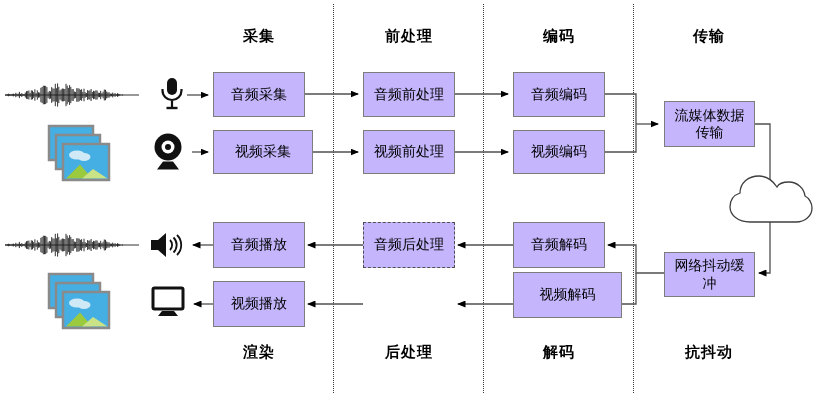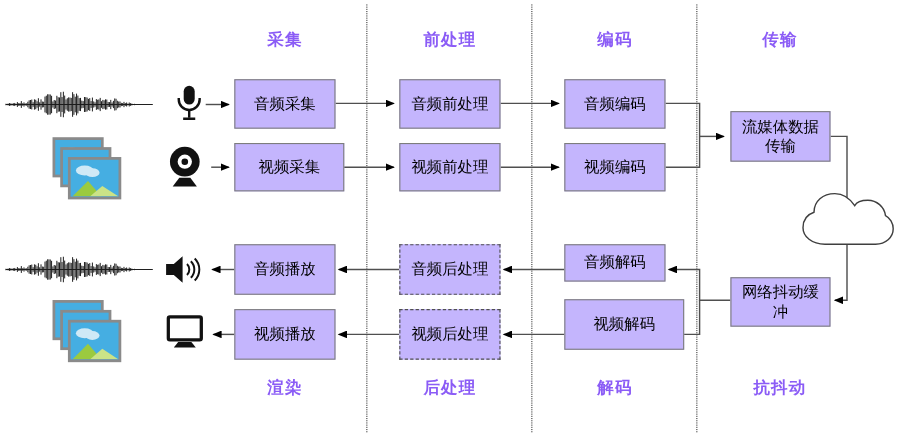--- a/index.html
+++ b/index.html
@@ -1,20 +1,20 @@
 <!DOCTYPE html>
 <html><head>
 <meta charset="utf-8">
 <style>
   html,body{margin:0;padding:0;background:#fff;}
   .canvas{position:relative;width:819px;height:400px;background:#fff;overflow:hidden;
           font-family:"Liberation Sans","DejaVu Sans",sans-serif;color:#000;}
   .divider{position:absolute;top:4px;height:389px;width:0;border-left:1.5px dotted #3a3a3a;}
   .stage-label{position:absolute;width:150px;text-align:center;font-size:15px;font-weight:600;
-               letter-spacing:1px;color:#8b5cf6;}
+               letter-spacing:1px;color:#000000;}
   .node{position:absolute;box-sizing:border-box;background:#c4b5fd;border:1.5px solid #7d7d7d;
         display:flex;align-items:center;justify-content:center;text-align:center;
         font-size:14px;font-weight:500;line-height:1.25;white-space:pre-line;z-index:3;}
   .node.dashed{border:1.2px dashed #4f4f4f;}
   .connectors{position:absolute;left:0;top:0;z-index:2;pointer-events:none;}
   .art{position:absolute;z-index:1;}
 </style>
 </head>
 <body>
 
@@ -70,24 +70,23 @@
   <div class="node" style="left:213px;top:72px;width:92px;height:45px">音频采集</div>
   <div class="node" style="left:213px;top:130px;width:100px;height:44px">视频采集</div>
   <div class="node" style="left:363px;top:72px;width:92px;height:45px">音频前处理</div>
   <div class="node" style="left:363px;top:130px;width:92px;height:44px">视频前处理</div>
   <div class="node" style="left:513px;top:72px;width:92px;height:45px">音频编码</div>
   <div class="node" style="left:513px;top:130px;width:92px;height:44px">视频编码</div>
   <div class="node" style="left:664px;top:101px;width:91px;height:46px">流媒体数据
 传输</div>
   <div class="node" style="left:664px;top:252px;width:91px;height:45px">网络抖动缓
 冲</div>
-  <div class="node" style="left:513px;top:222px;width:92px;height:34px">音频解码</div>
+  <div class="node" style="left:513px;top:222px;width:92px;height:46px">音频解码</div>
   <div class="node" style="left:513px;top:272px;width:109px;height:46px">视频解码</div>
   <div class="node dashed" style="left:363px;top:222px;width:92px;height:46px">音频后处理</div>
-  <div class="node dashed" style="left:363px;top:281px;width:92px;height:46px">视频后处理</div>
   <div class="node" style="left:213px;top:222px;width:92px;height:46px">音频播放</div>
   <div class="node" style="left:213px;top:281px;width:92px;height:46px">视频播放</div>
 
   <svg class="art" style="left:158px;top:77px" width="28" height="36" viewBox="0 0 28 36">
     <rect x="9" y="1" width="10" height="17" rx="5" fill="#111"></rect>
     <path d="M4.5 12 V13.5 A9.5 9.5 0 0 0 23.5 13.5 V12" stroke="#111" stroke-width="2.2" fill="none"></path>
     <line x1="14" y1="23.5" x2="14" y2="30" stroke="#111" stroke-width="2.2"></line>
     <line x1="8.5" y1="31" x2="19.5" y2="31" stroke="#111" stroke-width="2.4"></line>
   </svg>
 

